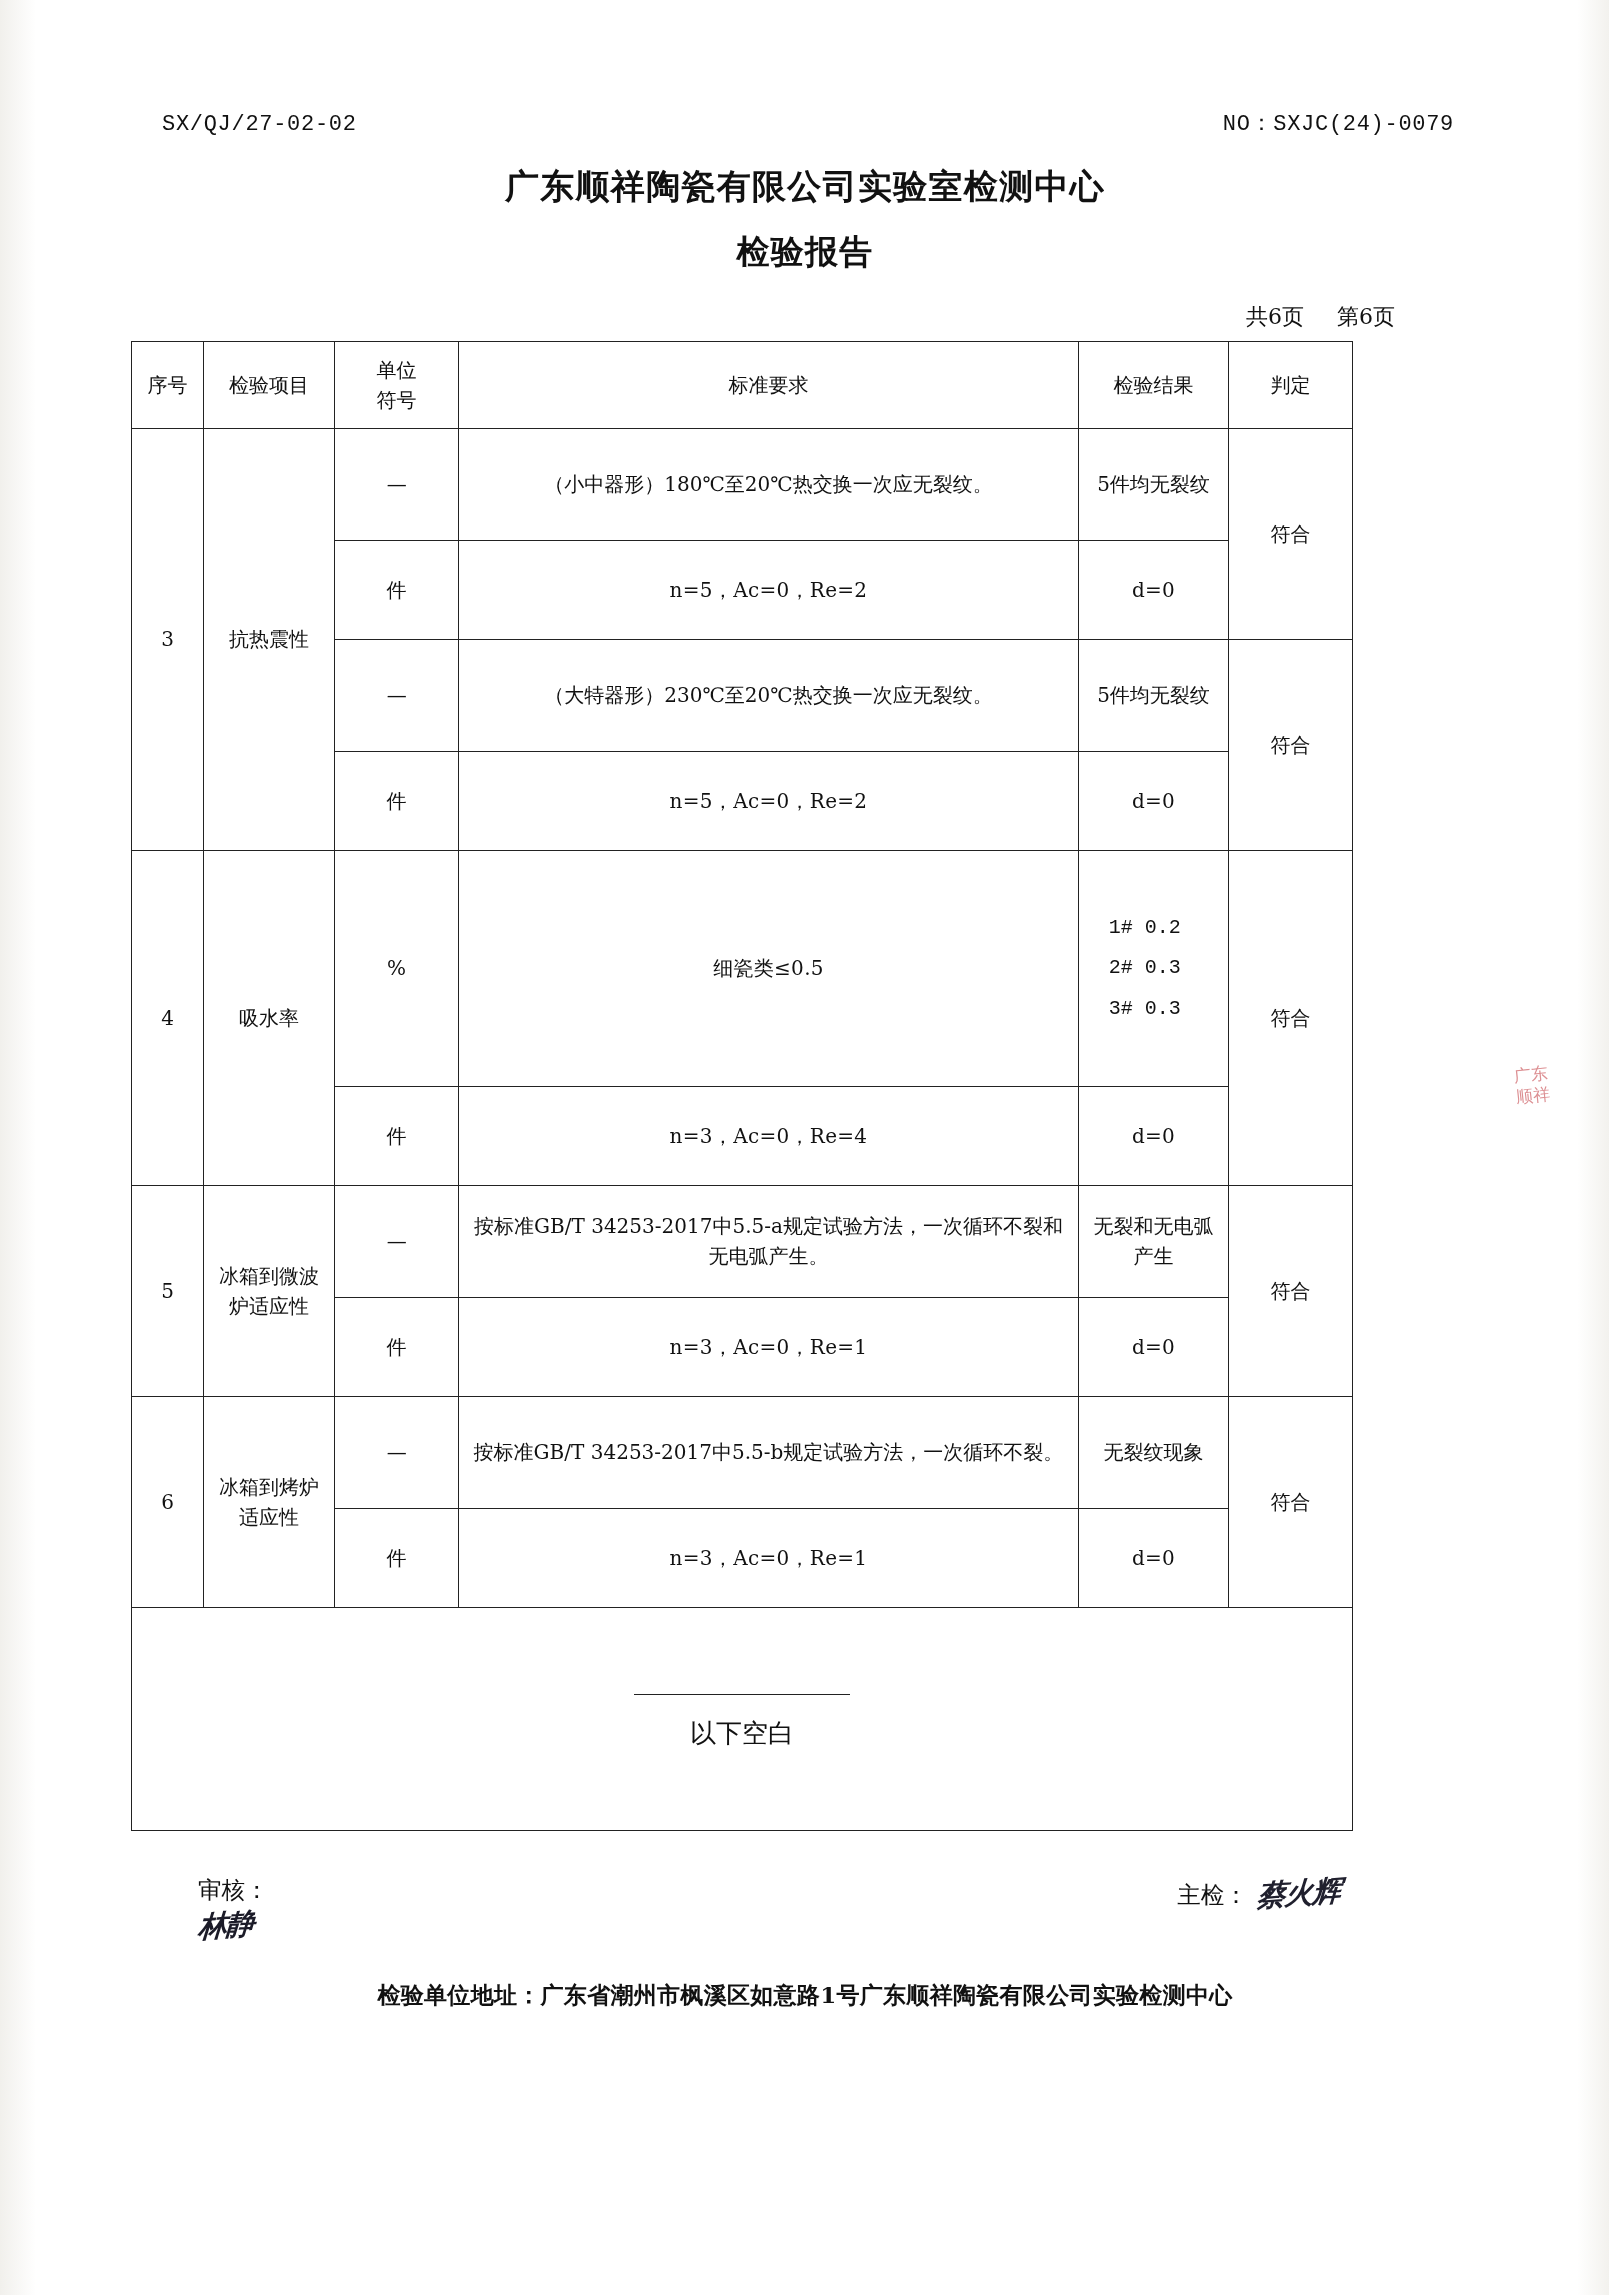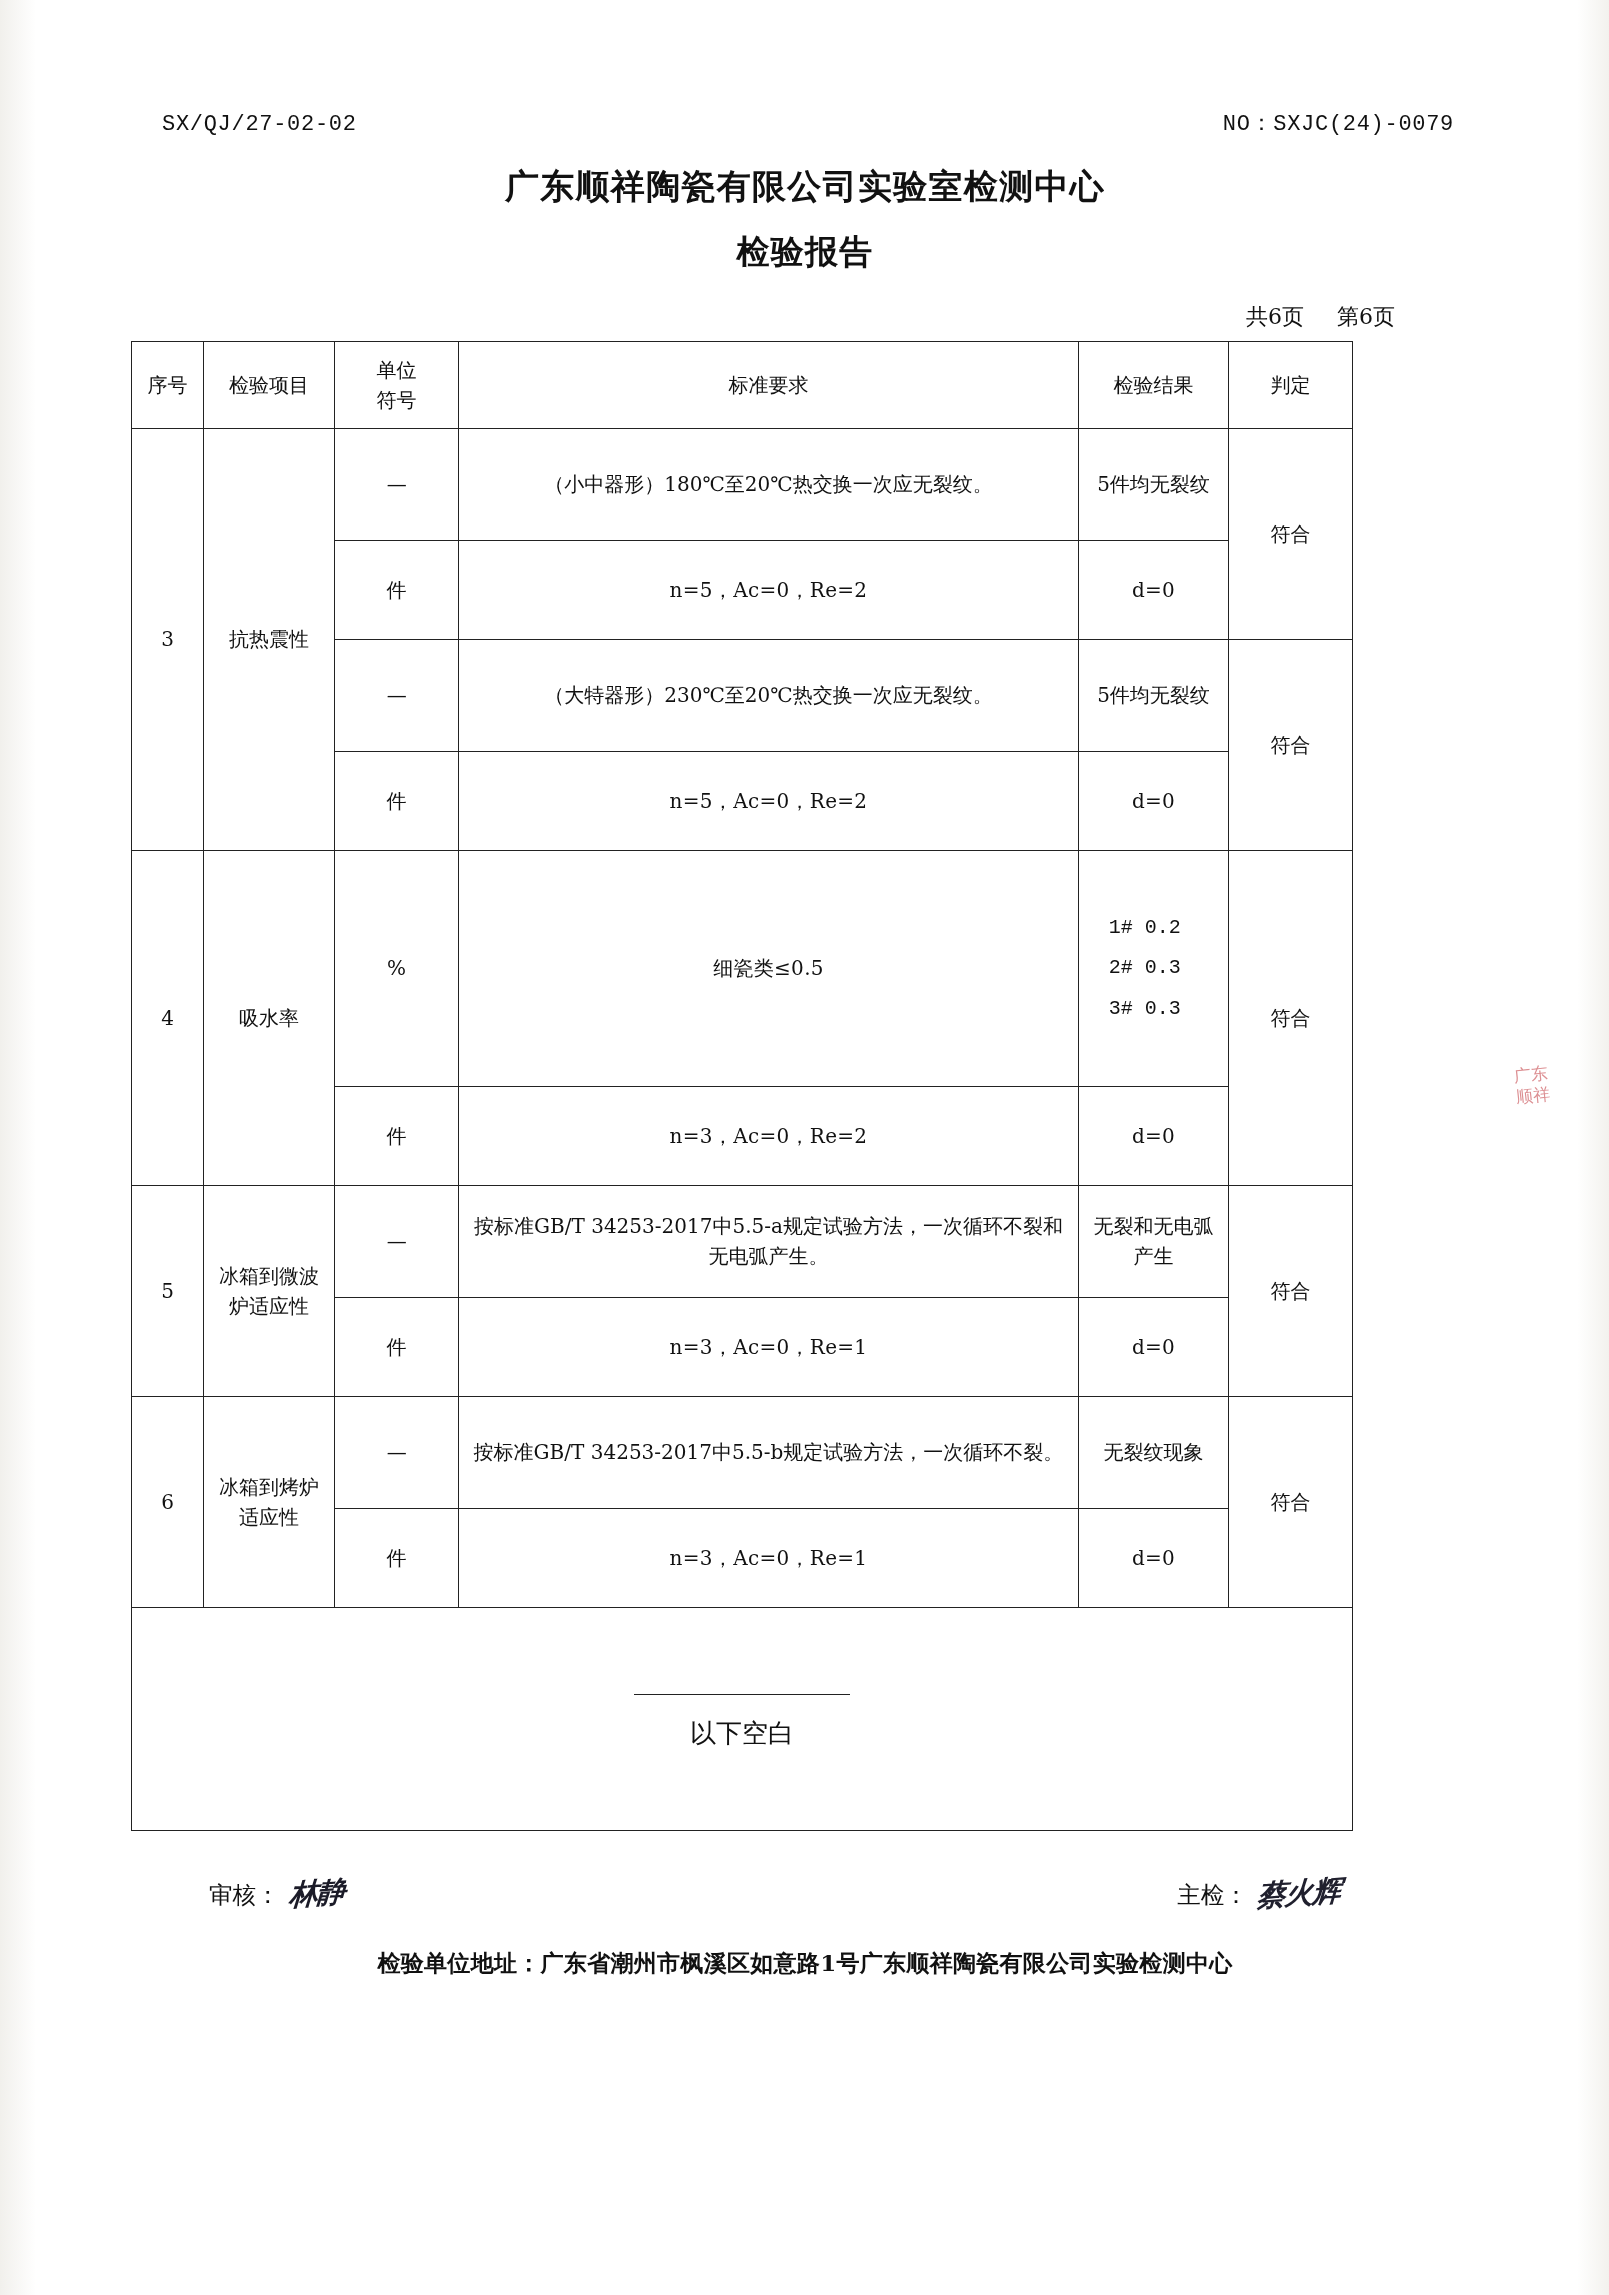--- a/index.html
+++ b/index.html
@@ -141,21 +141,21 @@
     margin: 9.1px auto 11.8px auto;
   }
   .sig-row {
     display: flex;
     justify-content: space-between;
     margin-top: 43px;
     width: 1306px;
     font-size: 23.5px;
     font-family: "DejaVu Serif", "Liberation Serif", serif;
   }
-  .sig-left { margin-left: 78px; display: flex; align-items: baseline; }
+  .sig-left { margin-left: 58px; display: flex; align-items: baseline; flex-direction: column; }
   .sig-right { margin-right: 97px; display: flex; align-items: baseline; }
   .sig-name {
     font-family: "DejaVu Serif", "Liberation Serif", serif;
     font-style: italic;
     font-weight: bold;
     font-size: 29px;
     margin-left: 9.1px;
     transform: rotate(-4deg) skewX(-8deg);
     display: inline-block;
     letter-spacing: -1.3px;
@@ -264,21 +264,21 @@
           <td class="cell-mono">细瓷类≤0.5</td>
           <td class="result-multi" style="height:222px">
             <div class="mono-val">1# 0.2</div>
             <div class="mono-val">2# 0.3</div>
             <div class="mono-val">3# 0.3</div>
           </td>
           <td rowspan="2">符合</td>
         </tr>
         <tr class="row-mid">
           <td>件</td>
-          <td class="cell-mono">n=3，Ac=0，Re=2</td>
+          <td class="cell-mono">n=3，Ac=0，Re=4</td>
           <td class="cell-mono">d=0</td>
         </tr>
 
         <tr class="row-tall">
           <td rowspan="2">5</td>
           <td rowspan="2">冰箱到微波炉适应性</td>
           <td class="dash">—</td>
           <td class="cell-left">按标准GB/T 34253-2017中5.5-a规定试验方法，一次循环不裂和无电弧产生。</td>
           <td>无裂和无电弧产生</td>
           <td rowspan="2">符合</td>

